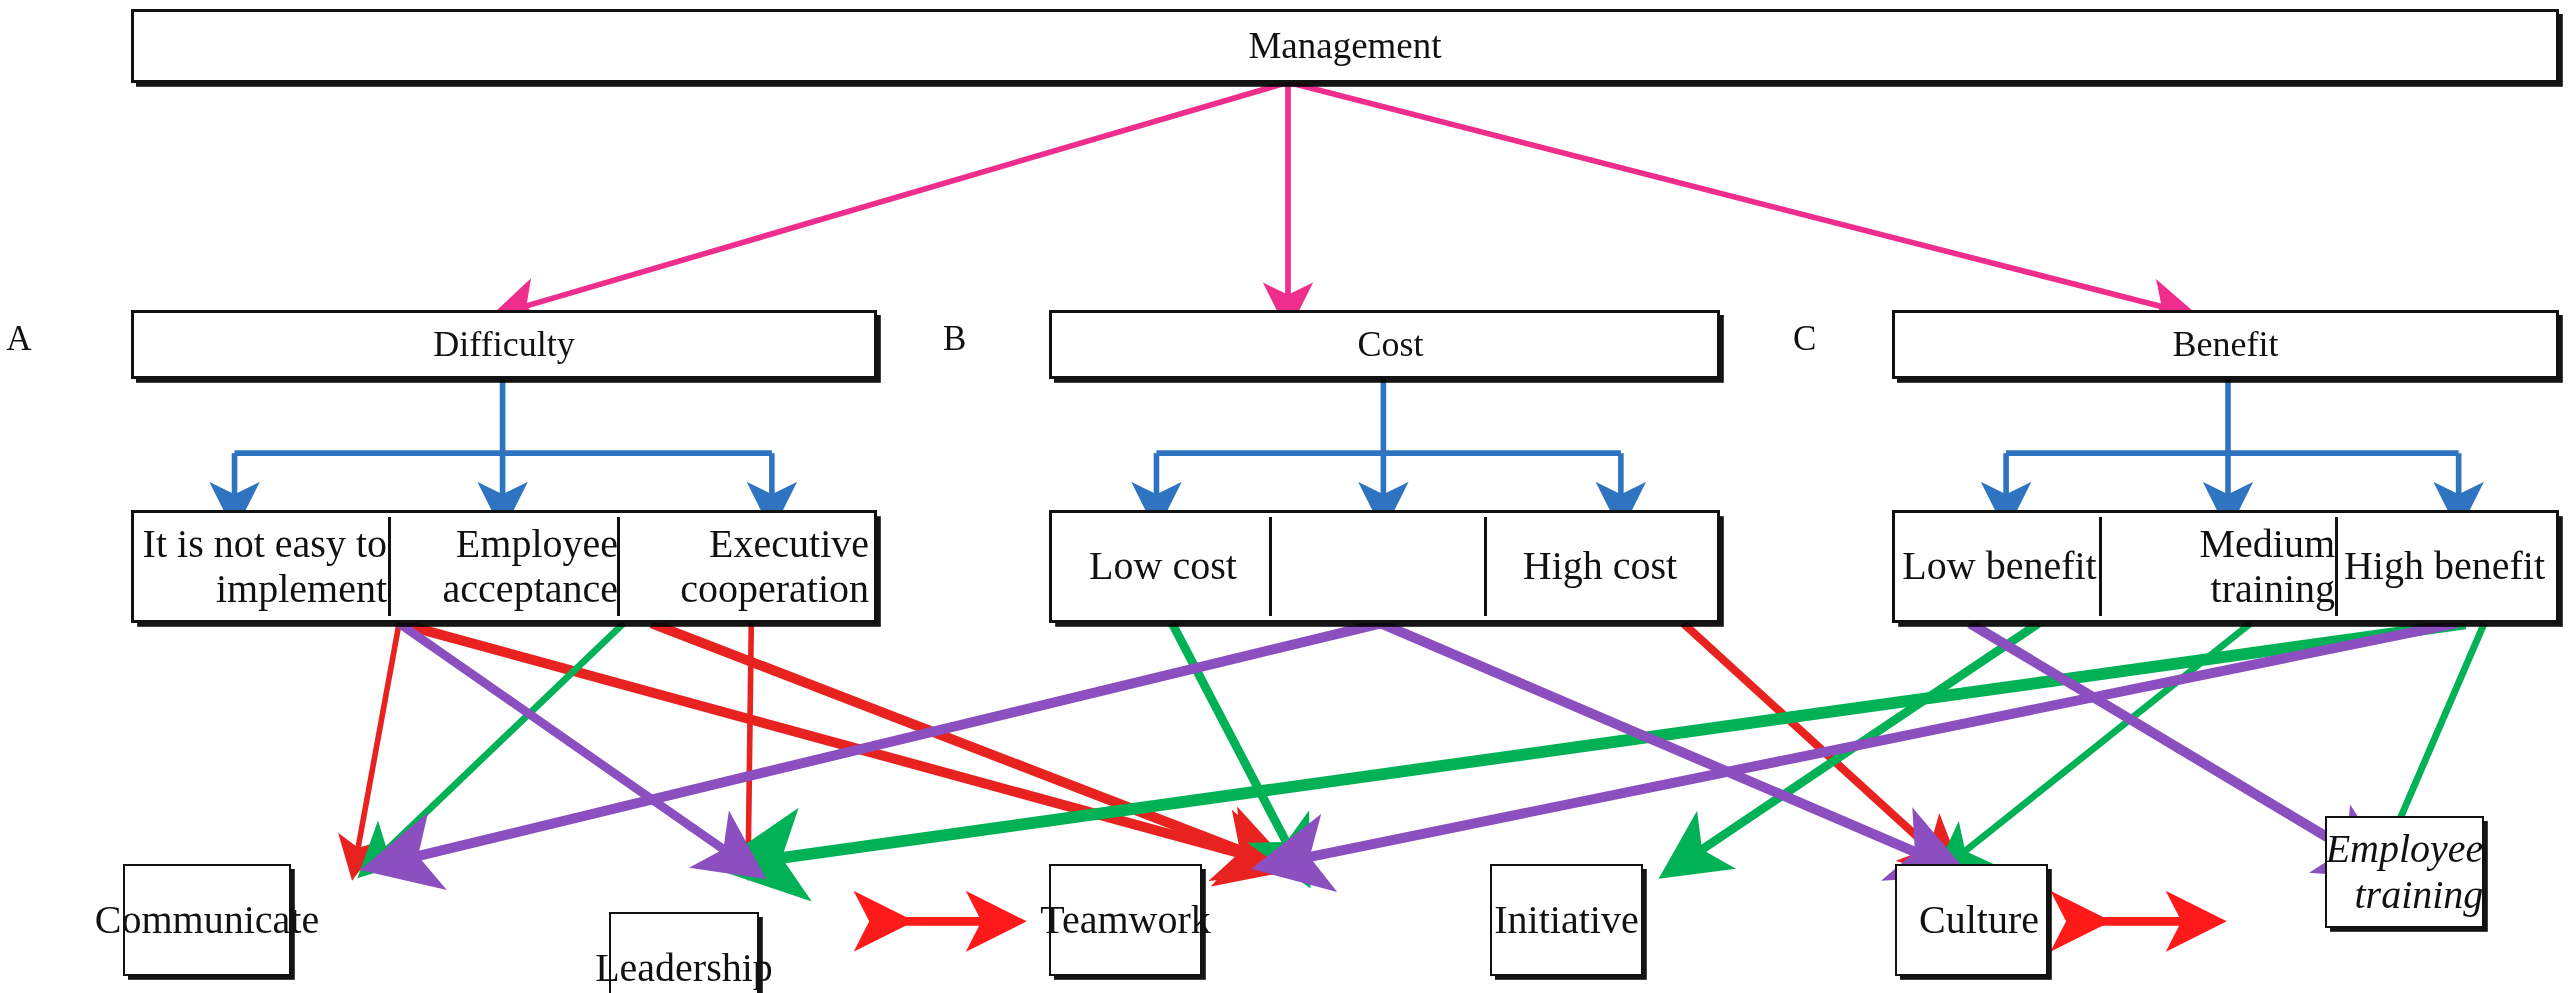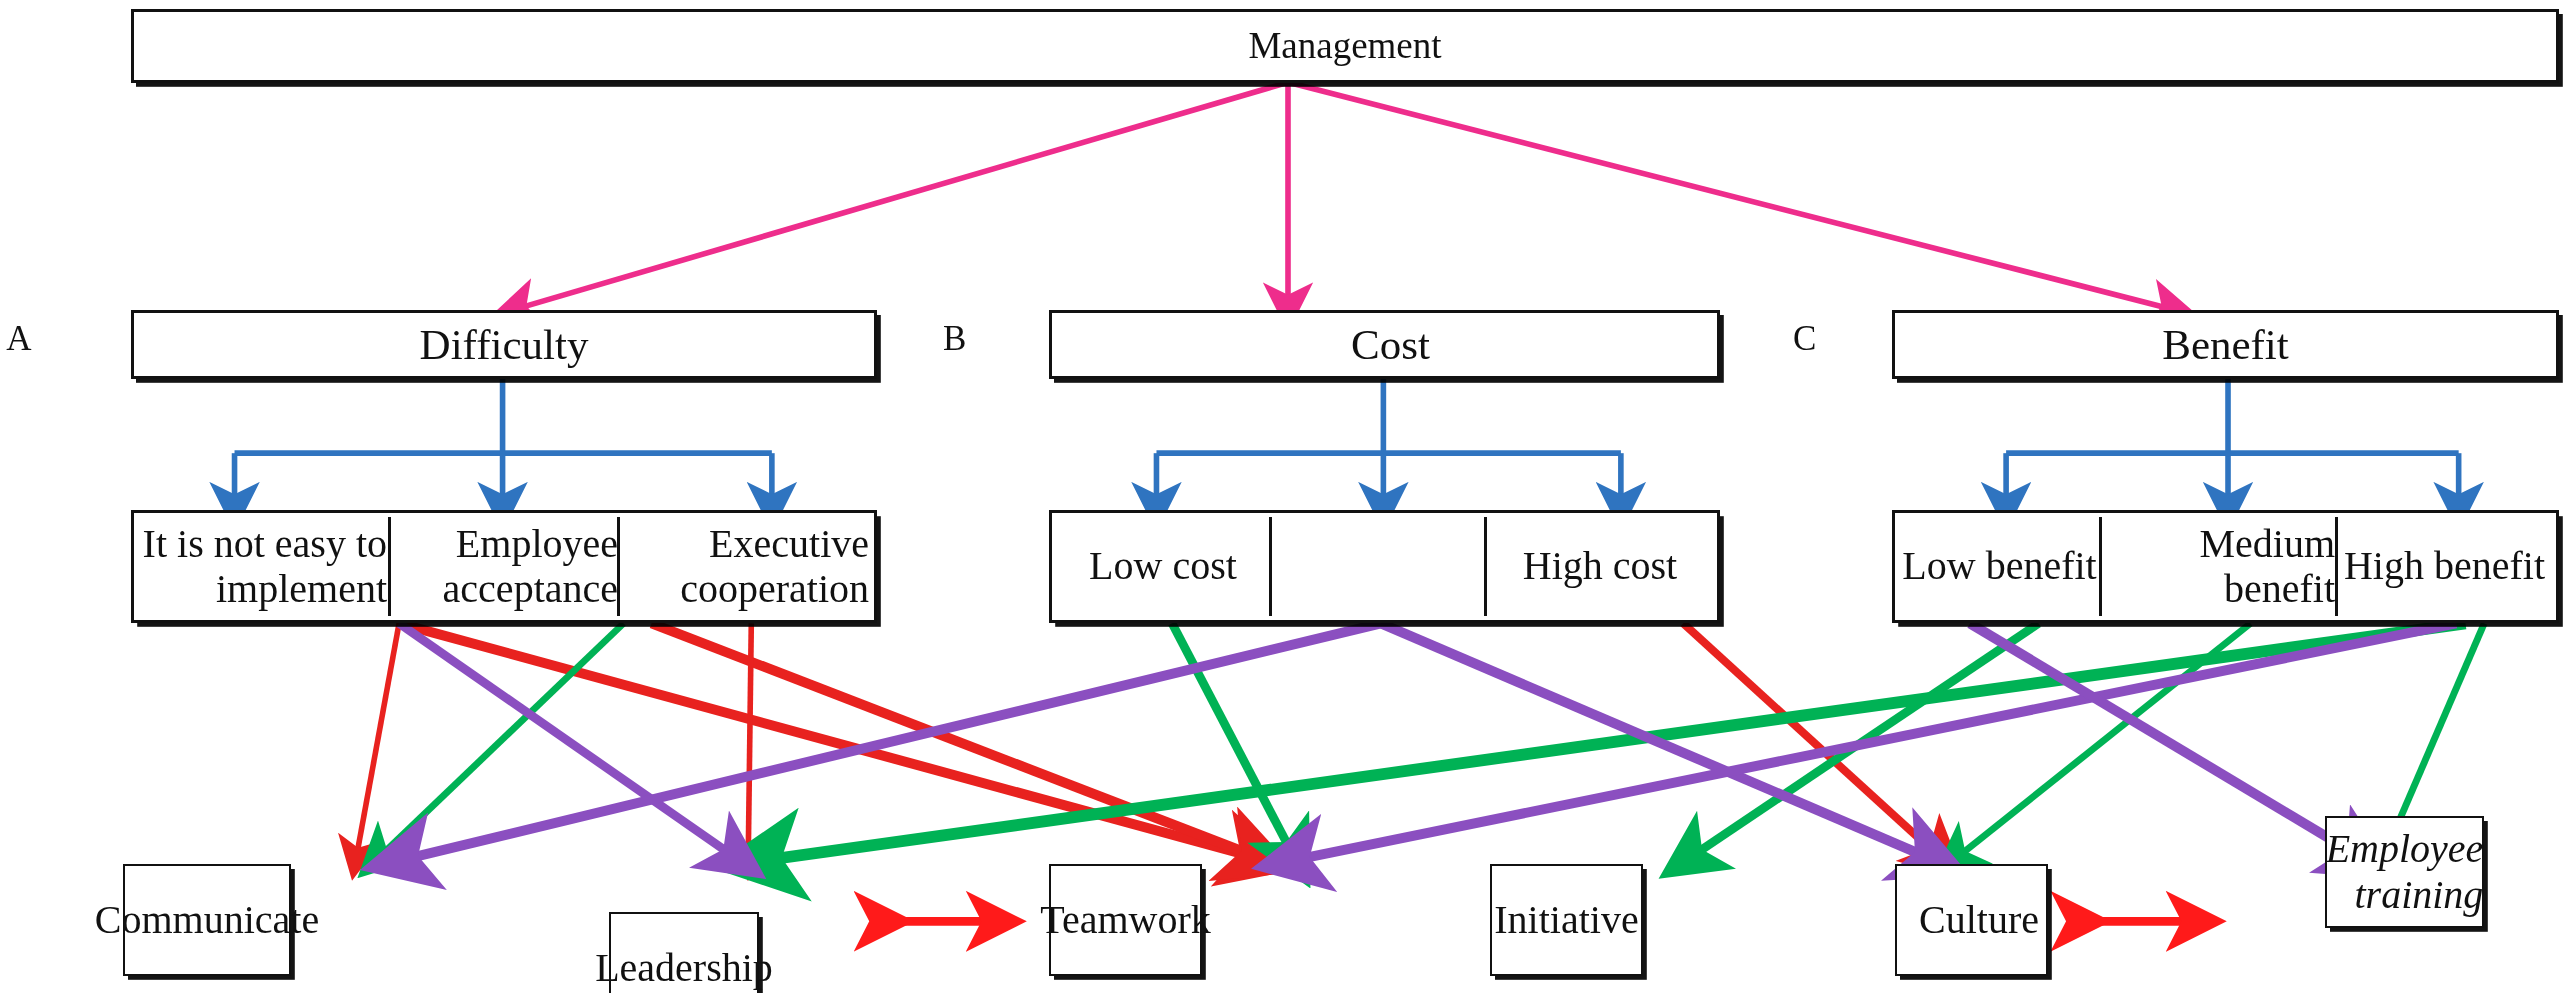--- a/index.html
+++ b/index.html
@@ -43,21 +43,21 @@
     z-index:5;
   }
   .vdiv{position:absolute;width:2.5px;background:#111111;z-index:8;}
   .sectlabel{
     position:absolute;
     color:#111111;
     font-size:35px;
     z-index:9;
   }
   .t-xl{font-size:37px;}
-  .t-lg{font-size:43px;}
+  .t-lg{font-size:36px;}
   .t-md{font-size:40px;text-align:right;}
 </style>
 </head>
 <body>
 
 <div id="stage">
 
   <svg class="layer" viewBox="0 0 4132 1593">
     <defs>
       <marker id="ahPink" markerWidth="9" markerHeight="9" refX="5.0" refY="4.5" orient="auto">
@@ -182,21 +182,21 @@
   <div class="cell t-md" style="left:1488px;top:517px;width:224px;height:99px;">
     <span>High cost</span>
   </div>
 
   <div class="grp" style="left:1892px;top:510px;width:667px;height:113px;"></div>
   <div class="cell t-md" style="left:1900px;top:517px;width:199px;height:99px;">
     <span>Low benefit</span>
   </div>
   <div class="vdiv" style="left:2099px;top:517px;height:99px;"></div>
   <div class="cell t-md" style="left:2103px;top:517px;width:232px;height:99px;">
-    <span>Medium benefit</span>
+    <span>Medium training</span>
   </div>
   <div class="vdiv" style="left:2335px;top:517px;height:99px;"></div>
   <div class="cell t-md" style="left:2338px;top:517px;width:213px;height:99px;">
     <span>High benefit</span>
   </div>
 
   <div class="box thin t-md" style="left:123px;top:864px;width:168px;height:112px;">
     <span>Communicate</span>
   </div>
 

